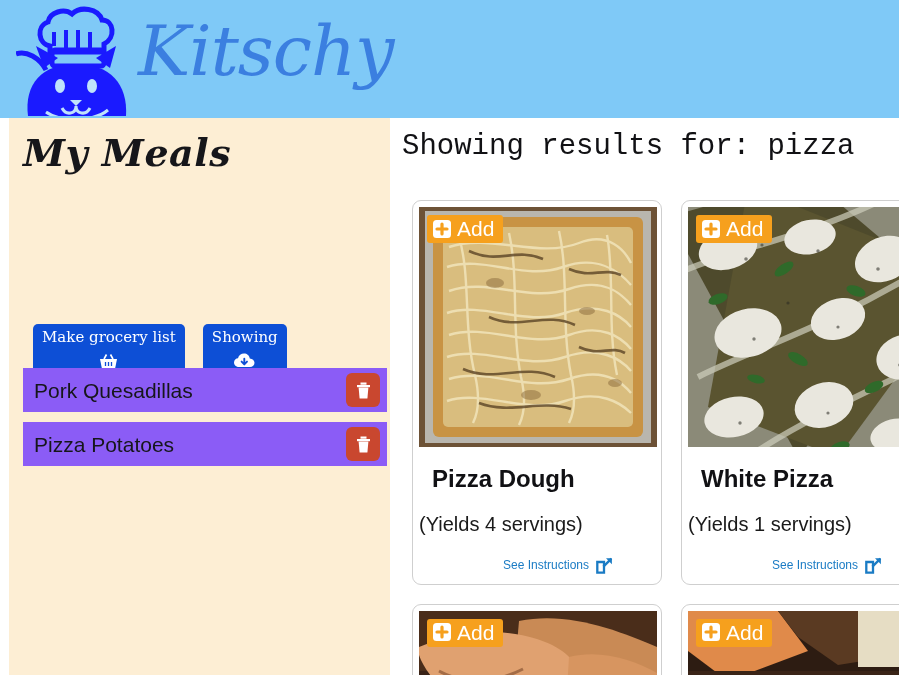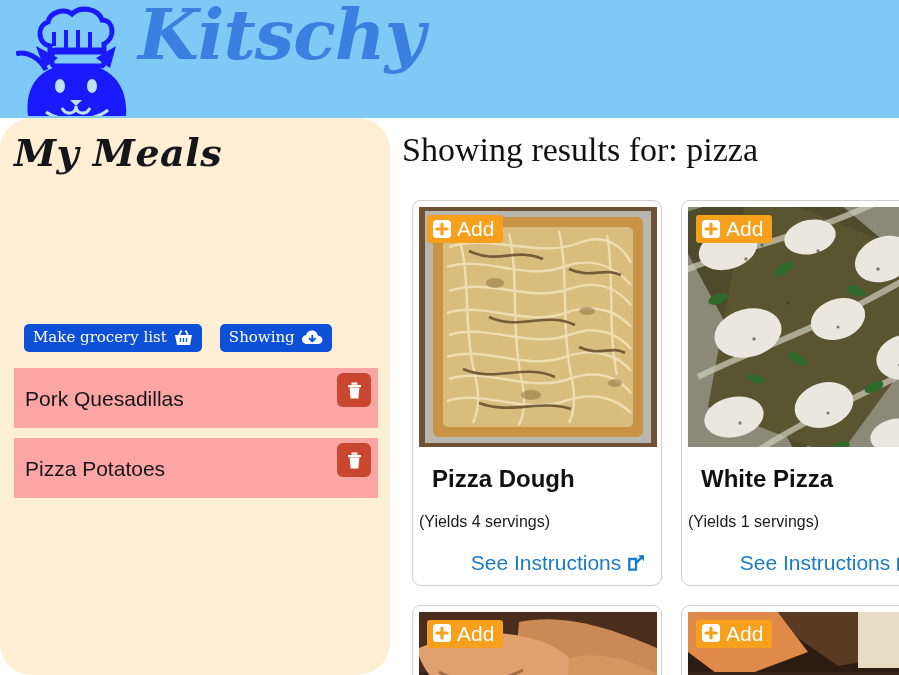--- a/index.html
+++ b/index.html
@@ -19,38 +19,37 @@
     background: #7fc9f7;
     overflow: hidden;
   }
   .logo-mark {
     position: absolute;
     left: 16px; top: 2px;
     width: 120px; height: 114px;
   }
   .brand-name {
     position: absolute;
-    left: 138px; top: 0;
+    left: 138px; top: 16px;
     font-family: "DejaVu Serif", serif;
     font-style: italic;
     font-size: 70px;
-    font-weight: 700;
+    font-weight: 400;
     color: #3b7fe0;
     letter-spacing: -1px;
     line-height: 1;
   }
 
   
   .sidebar {
     position: absolute;
-    left: 0; top: 118px;
+    left: 9px; top: 118px;
     width: 390px; height: 557px;
     background: #fdeed4;
     overflow: hidden;
-    border-radius: 32px;
   }
   .sidebar-title {
     position: absolute;
     left: 14px; top: 14px;
     font-family: "DejaVu Serif", serif;
     font-style: italic;
     font-weight: 700;
     font-size: 38px;
     color: #16161a;
     line-height: 1.1;
@@ -70,32 +69,33 @@
     border-radius: 5px;
     padding: 5px 9px 6px 9px;
     font-family: "DejaVu Serif", serif;
     font-size: 15px;
     line-height: 1.15;
     display: inline-flex;
     align-items: center;
     gap: 7px;
     cursor: pointer;
     white-space: nowrap;
+    flex-direction: column;
   }
   .action-btn svg { display: block; flex: 0 0 auto; }
 
   .meal-list {
     position: absolute;
     left: 14px; top: 250px;
     width: 364px;
   }
   .meal-row {
     position: relative;
-    background: #fca5a5;
-    height: 60px;
+    background: #8b5cf6;
+    height: 44px;
     margin-bottom: 10px;
     display: flex;
     align-items: center;
     cursor: pointer;
   }
   .meal-name {
     font-size: 21px;
     color: #16161a;
     padding-left: 11px;
     font-family: "Liberation Sans", sans-serif;
@@ -120,23 +120,23 @@
   .results {
     position: absolute;
     left: 390px; top: 118px;
     width: 509px; height: 557px;
     background: #ffffff;
     overflow: hidden;
   }
   .results-heading {
     position: absolute;
     left: 12px; top: 12px;
-    font-size: 34px;
+    font-size: 29px;
     color: #111114;
-    font-family: Liberation Serif, serif;
+    font-family: Liberation Mono, monospace;
     white-space: nowrap;
     line-height: 1.2;
   }
   .card-grid {
     position: absolute;
     left: 22px; top: 82px;
     width: 600px;
     display: flex;
     flex-wrap: wrap;
     gap: 19px;
@@ -176,32 +176,32 @@
   .add-badge svg { display: block; flex: 0 0 auto; }
   .card-title {
     margin: 19px 0 0 13px;
     font-size: 24px;
     color: #111114;
     line-height: 1.1;
     font-weight: bold;
   }
   .card-yield {
     margin: 21px 0 0 0px;
-    font-size: 16px;
+    font-size: 20px;
     color: #1a1a1a;
     line-height: 1.1;
   }
   .card-link-row {
     margin-top: 20px;
     text-align: center;
     padding-left: 42px;
   }
   .card-link {
     color: #1a7bc4;
-    font-size: 21px;
+    font-size: 12px;
     text-decoration: none;
     display: inline-flex;
     align-items: center;
     gap: 7px;
     cursor: pointer;
   }
   .card-link svg { display: block; }
 </style>
 </head>
 <body>

